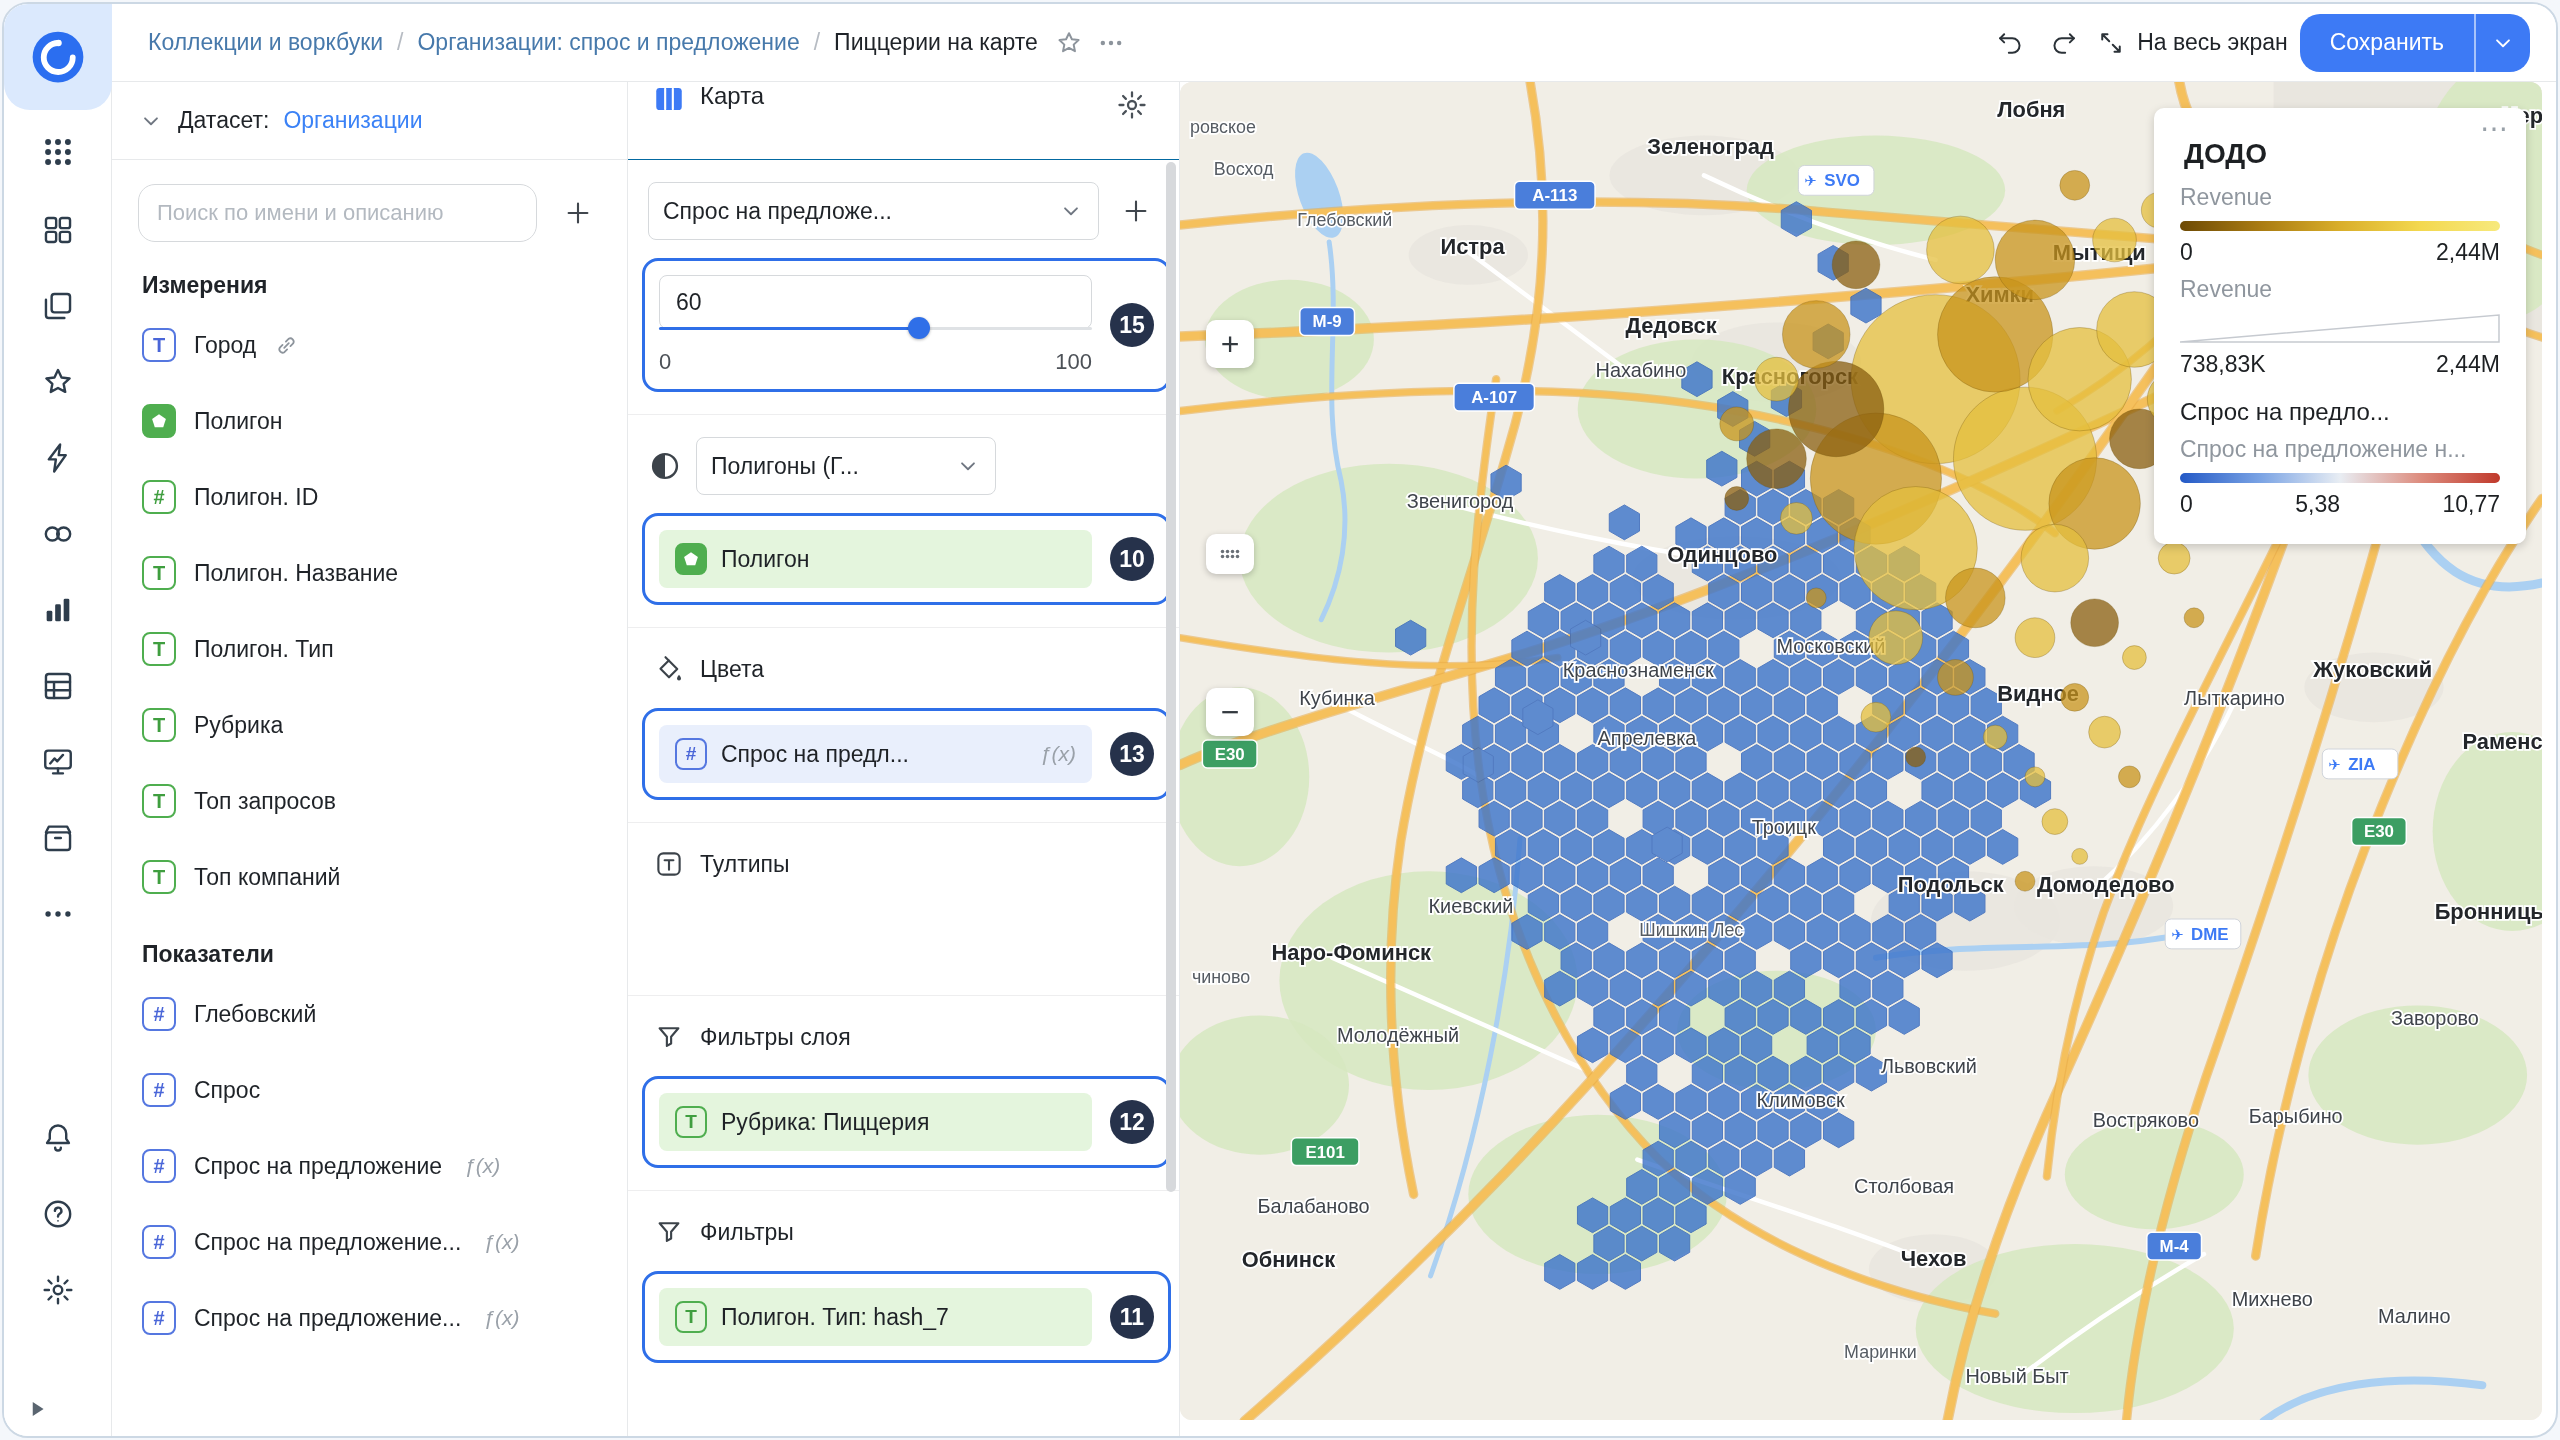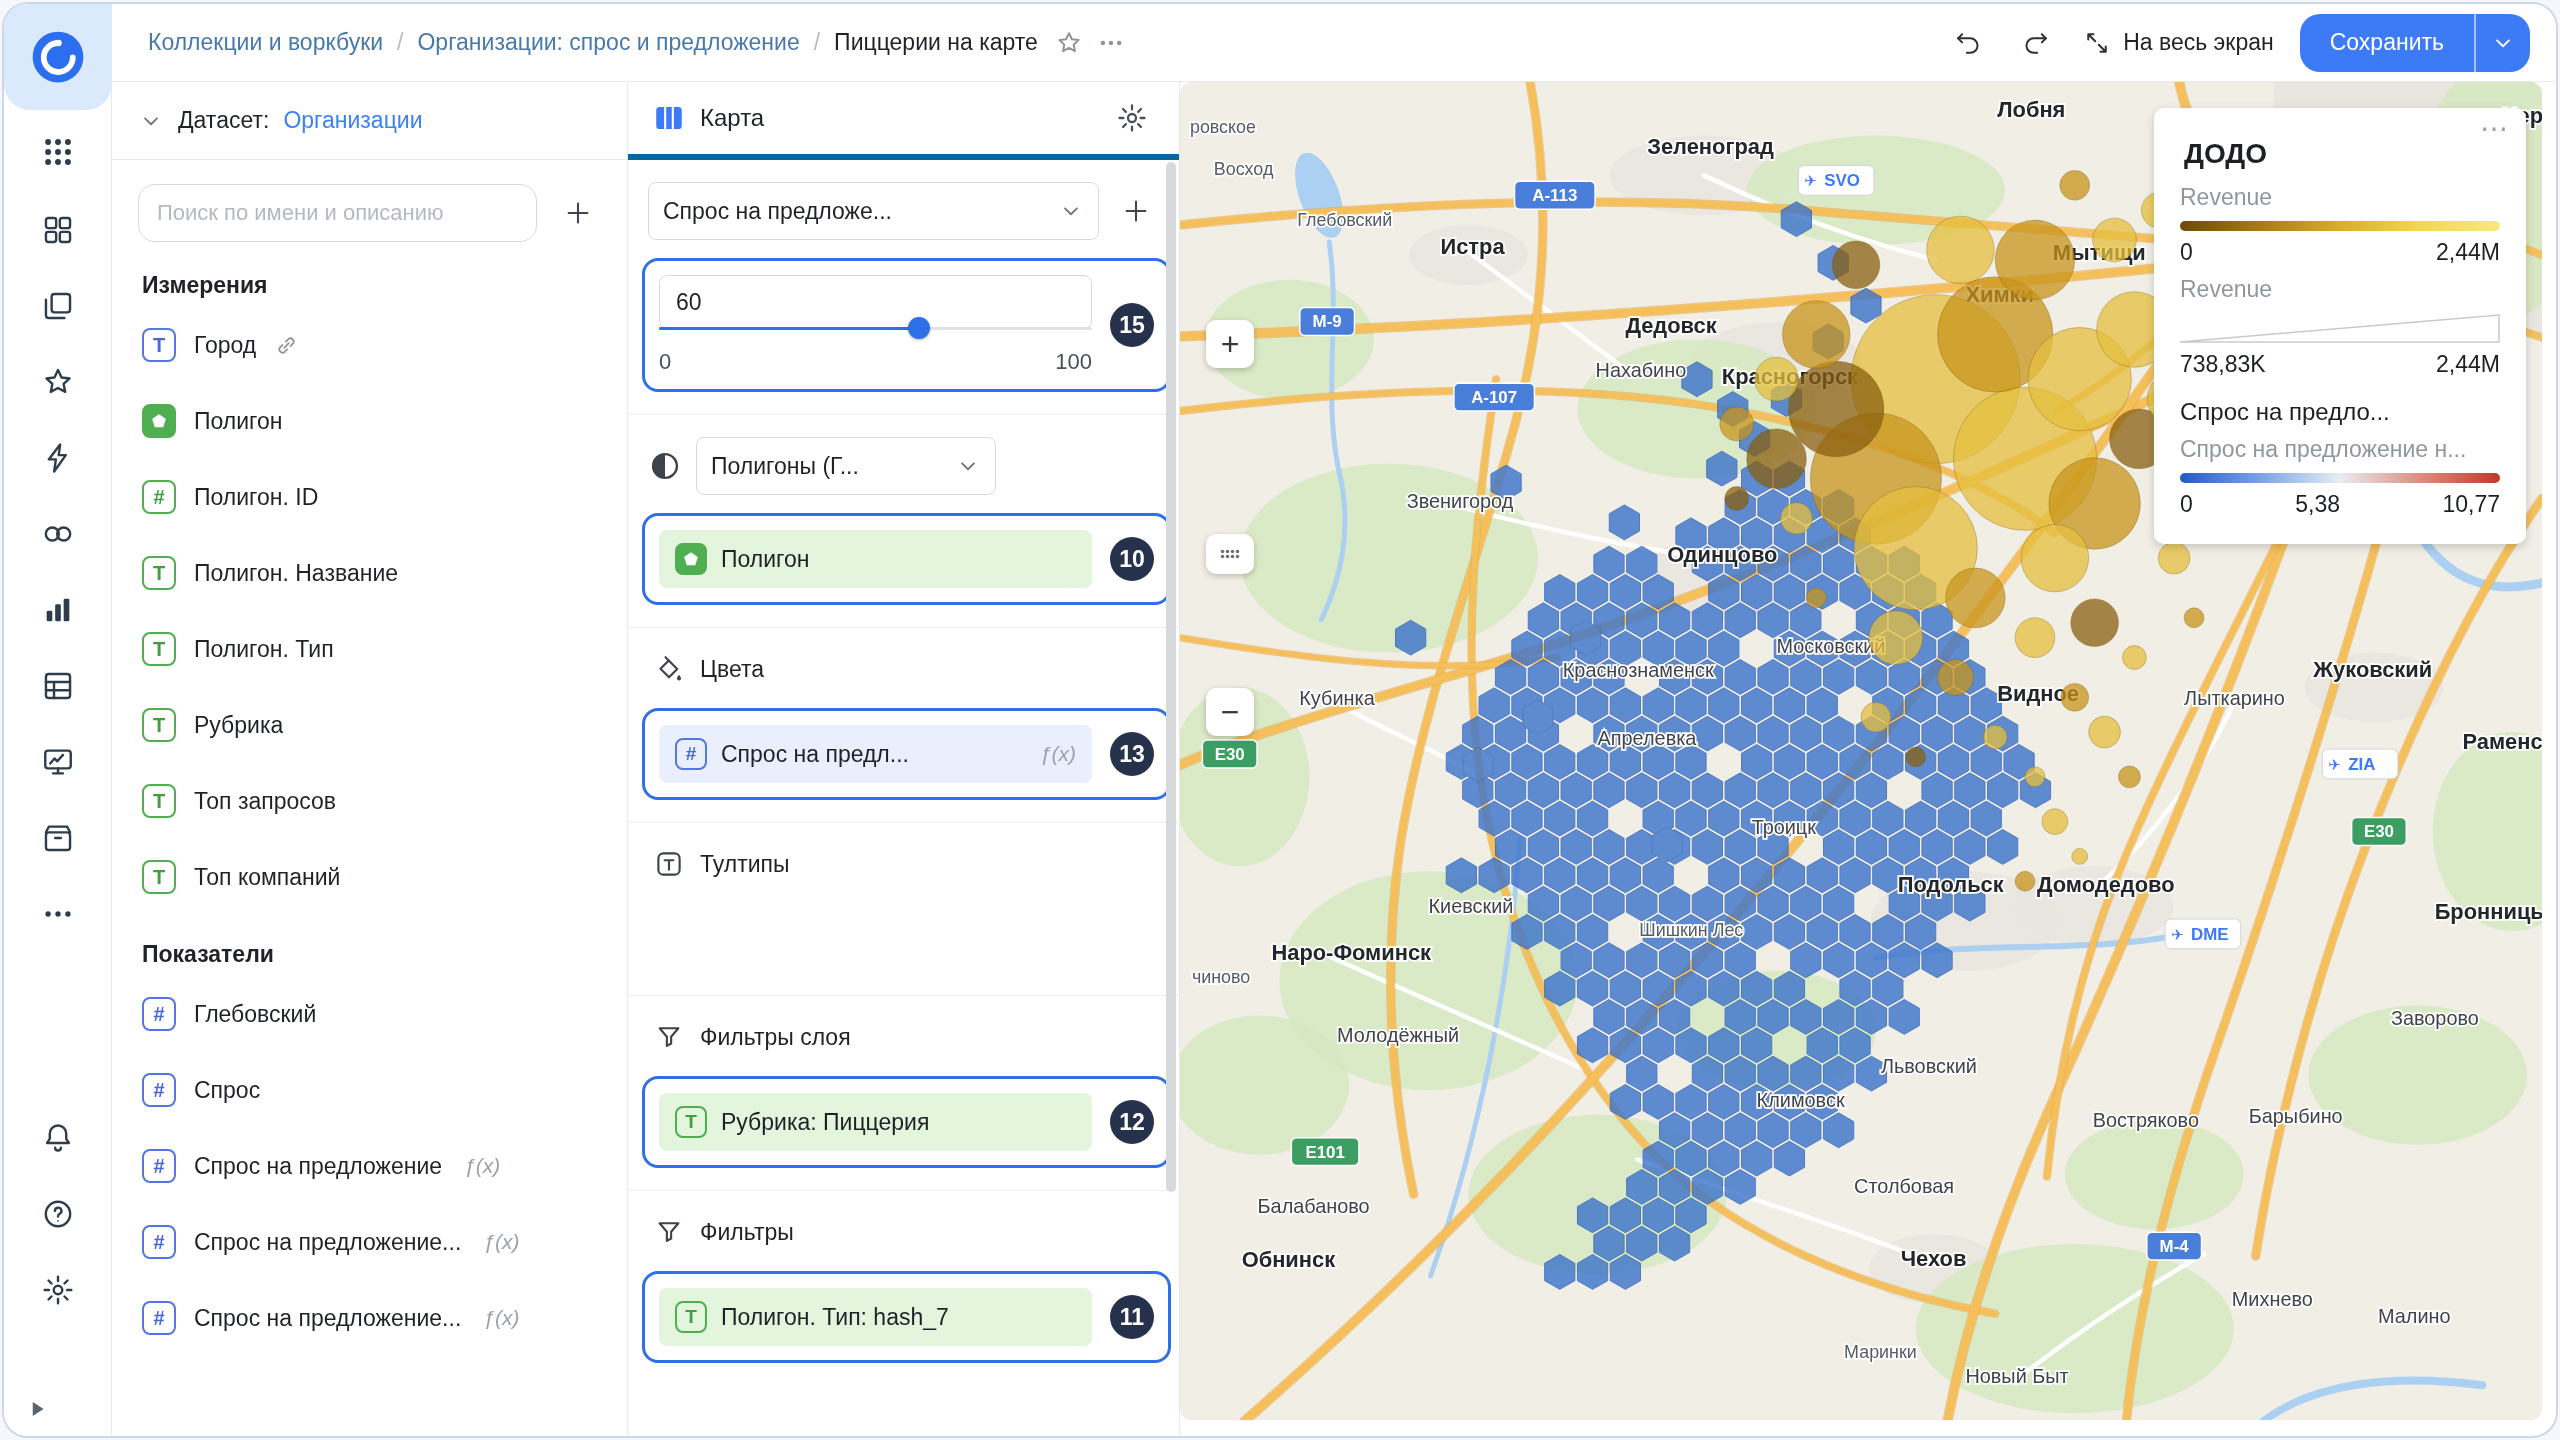--- a/index.html
+++ b/index.html
@@ -19,21 +19,21 @@
   .icn svg{width:100%;height:100%;fill:none;stroke:currentColor;stroke-width:1.7;stroke-linecap:round;stroke-linejoin:round}
 
   
   .topbar{position:absolute;left:108px;top:0;right:0;height:78px;background:#fff;border-bottom:1px solid #e7e9eb;display:flex;align-items:center;padding:0 26px 0 36px;z-index:9}
   .crumbs{display:flex;align-items:center;gap:14px;font-size:23px;white-space:nowrap}
   .crumb{color:#4779ab;cursor:pointer}
   .crumb.current{color:#1f2328}
   .crumb-sep{color:#b7bcc3}
   .tb-ic{width:42px;height:42px;display:flex;align-items:center;justify-content:center;color:#8d949c;background:none;border:none}
   .tb-ic .icn{width:28px;height:28px}
-  .tb-right{margin-left:auto;display:flex;align-items:center;gap:26px}
+  .tb-right{margin-left:auto;display:flex;align-items:center;gap:12px}
   .tb-hist{color:#2b3238}
   .fullscreen{display:flex;align-items:center;gap:12px;font-size:23px;color:#1f2328;background:none;border:none}
   .fullscreen .icn{width:28px;height:28px;color:#2b3238}
   .save-split{display:flex;border-radius:20px;overflow:hidden}
   .save-main{height:58px;padding:0 30px;background:#3d7af5;color:#fff;font-size:23px;border:none;font-family:inherit}
   .save-caret{width:56px;height:58px;background:#3d7af5;border:none;border-left:2px solid rgba(255,255,255,.55);display:flex;align-items:center;justify-content:center;color:#fff}
   .save-caret .icn{width:26px;height:26px}
 
   
   .ds-panel{position:absolute;left:108px;top:78px;width:516px;bottom:0;background:#fff;border-right:1px solid #e7e9eb;overflow:hidden;z-index:8}
@@ -51,21 +51,21 @@
   .frow .icn.link{width:25px;height:25px;color:#8d949c}
   .fx{font-style:italic;color:#9aa1a9;font-size:21px;margin-left:4px;white-space:nowrap}
   .ficon{width:34px;height:34px;border-radius:8px;display:flex;align-items:center;justify-content:center;font-size:20px;font-weight:700;flex:none}
   .ficon.green{border:2.5px solid #4fae4f;color:#3f9e3f}
   .ficon.blue{border:2.5px solid #5577e0;color:#4a66d8}
   .ficon.filled{background:#4fae4f;border-color:#4fae4f}
   .ficon svg{width:22px;height:22px;fill:none}
 
   
   .cfg-panel{position:absolute;left:624px;top:78px;width:552px;bottom:0;background:#fff;border-right:1px solid #e7e9eb;z-index:8;overflow:hidden}
-  .cfg-head{height:78px;display:flex;align-items:center;gap:14px;padding:0 24px;border-bottom:6px solid #0369a1}
+  .cfg-head{height:78px;display:flex;align-items:flex-start;gap:14px;padding:0 24px;border-bottom:1px solid #0369a1}
   .cfg-head .title{font-size:24px;font-weight:500;color:#1f2328;flex:1}
   .cfg-head .icn.viz{width:34px;height:34px}
   .cfg-head .icn.gear{width:32px;height:32px;color:#4a5158}
   .row1{display:flex;align-items:center;gap:14px;padding:22px 20px 0 20px}
   .select{flex:1;display:flex;align-items:center;justify-content:space-between;gap:10px;height:58px;border:1.5px solid #d6d9dc;border-radius:8px;padding:0 14px;font-size:23px;color:#1f2328;background:#fff;cursor:pointer;min-width:0}
   .select .val{white-space:nowrap;overflow:hidden;text-overflow:ellipsis}
   .select .icn{width:26px;height:26px;color:#6f7681}
   .hl{position:relative;margin:18px 8px 4px 14px;border:3px solid #2f6fe8;border-radius:16px;padding:14px 76px 14px 14px;background:#fff}
   .badge{position:absolute;right:14px;top:50%;transform:translateY(-50%);width:44px;height:44px;border-radius:50%;background:#26324b;color:#fff;font-size:23px;font-weight:700;display:flex;align-items:center;justify-content:center}
   .opacity-field{height:54px;border:1.5px solid #d6d9dc;border-radius:8px;display:flex;align-items:center;padding:0 16px;font-size:23px;color:#1f2328;background:#fff}

